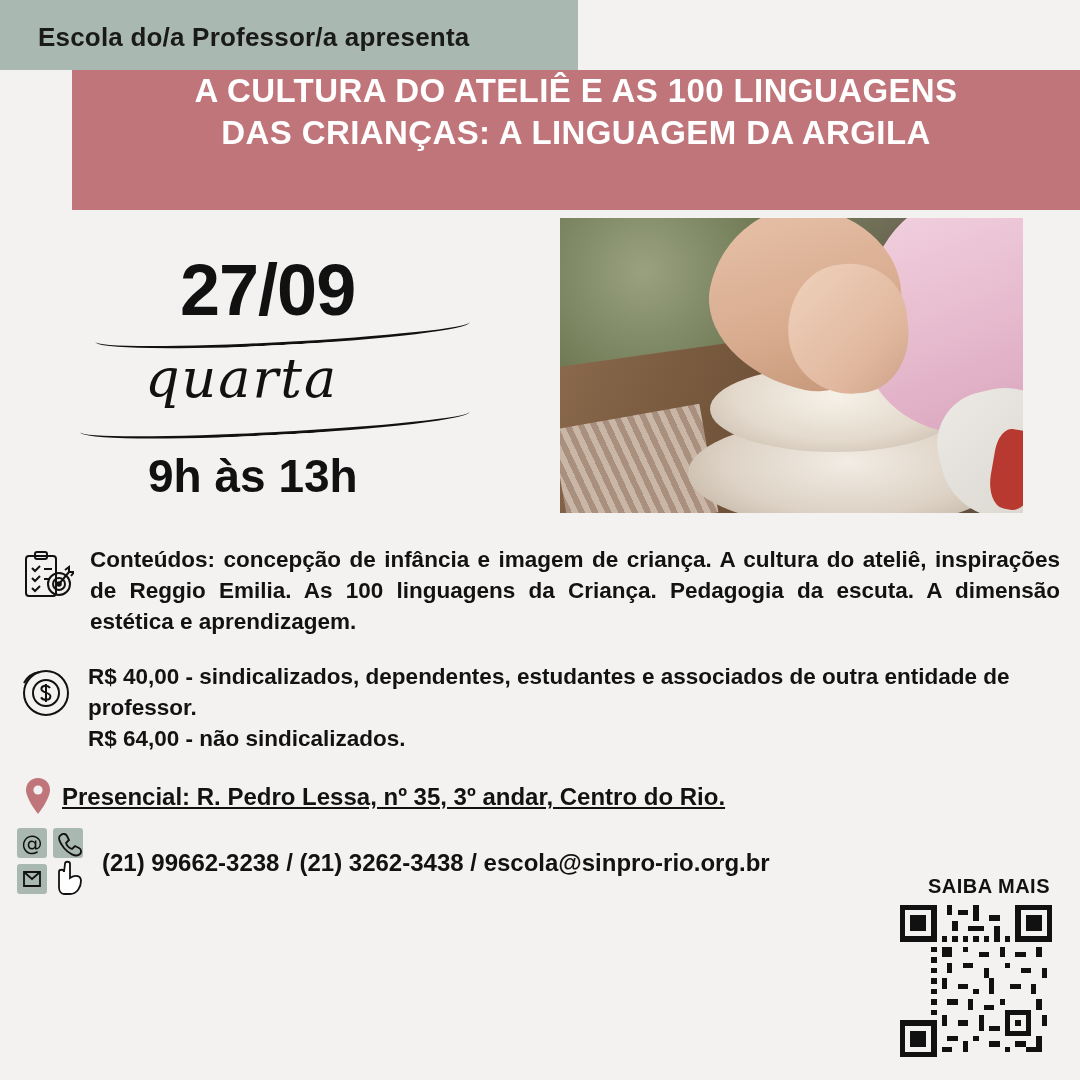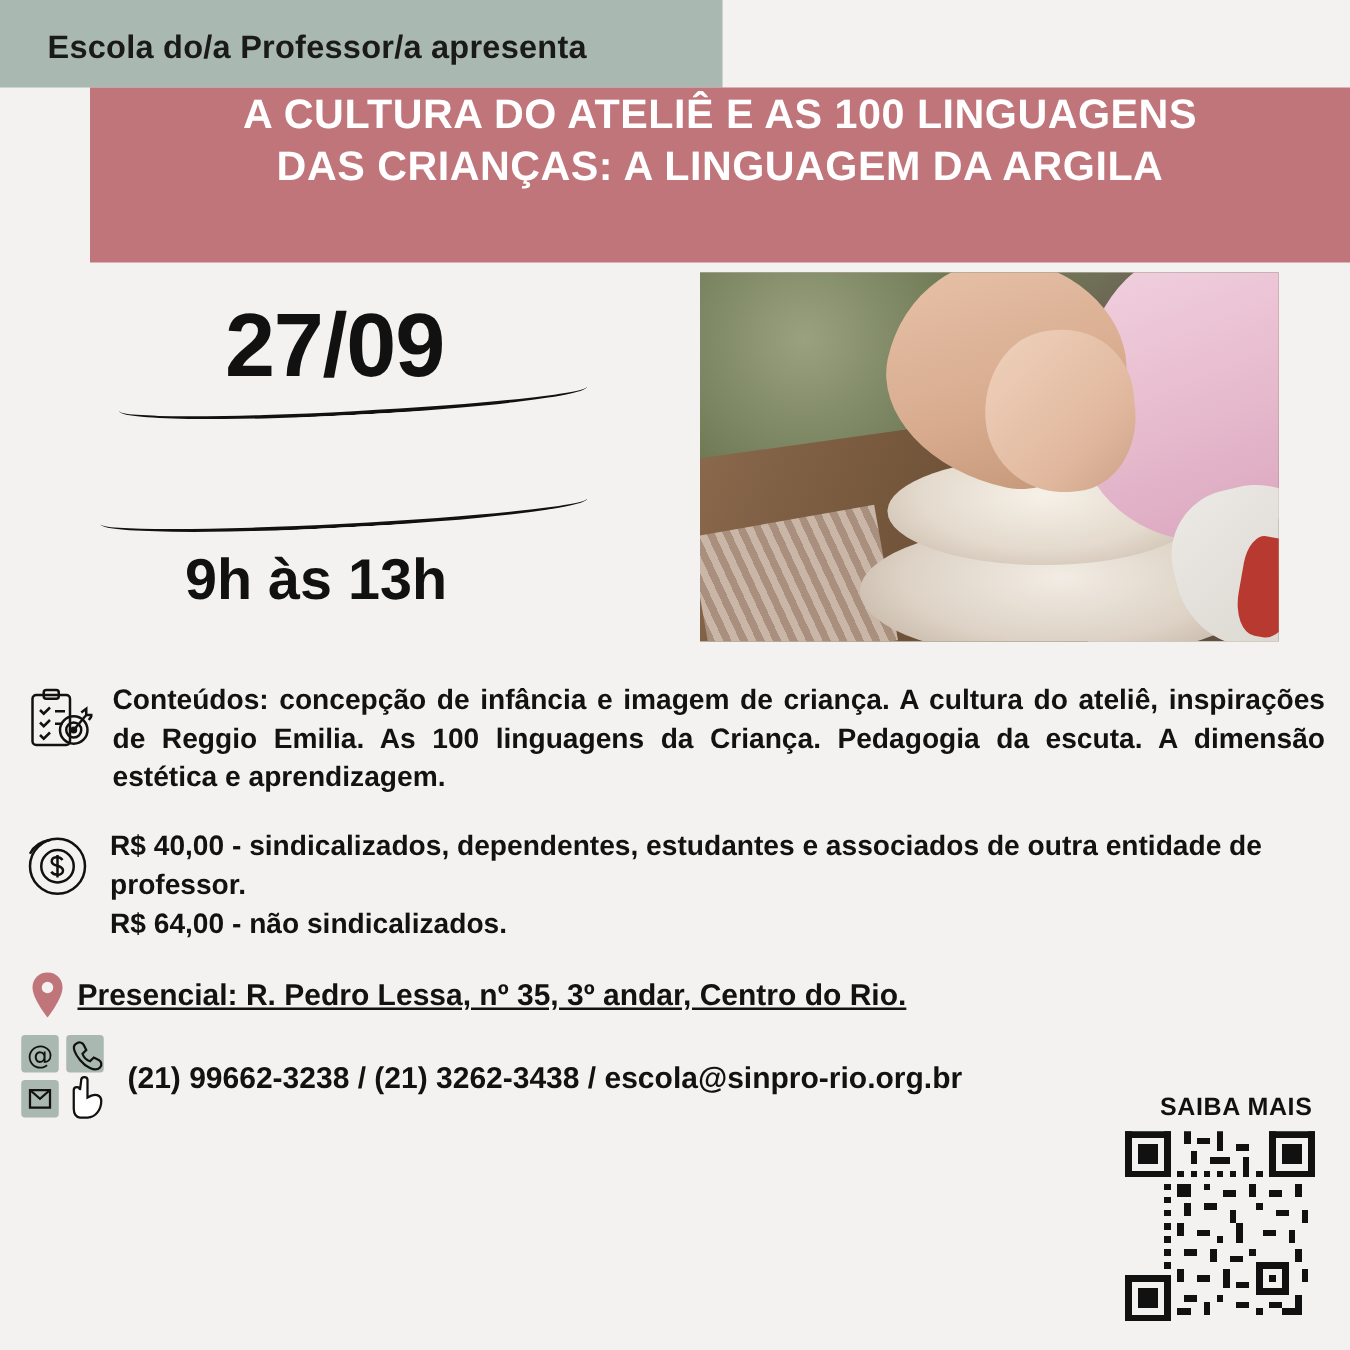--- a/index.html
+++ b/index.html
@@ -46,21 +46,21 @@
     font-weight: bold;
     letter-spacing: 0.4px;
     line-height: 1.28;
     text-align: center;
     white-space: nowrap;
   }
 
   
   .dateblock {
     position: absolute;
-    left: 0; top: 214px;
+    left: 0; top: 227px;
     width: 540px; height: 295px;
   }
   .date-big {
     position: absolute;
     left: 180px; top: 22px;
     font-size: 72px;
     font-weight: bold;
     color: #111;
     letter-spacing: -1px;
   }
@@ -252,20 +252,21 @@
   <div class="topbar-text">Escola do/a Professor/a apresenta</div>
 
   <div class="titleband">
     <div class="line">A CULTURA DO ATELIÊ E AS 100 LINGUAGENS</div>
     <div class="line">DAS CRIANÇAS: A LINGUAGEM DA ARGILA</div>
   </div>
 
   <div class="dateblock">
     <div class="date-big">27/09</div>
     <div class="swoosh1"></div>
+    <div class="weekday">quarta</div>
     <div class="swoosh2"></div>
     <div class="time">9h às 13h</div>
   </div>
 
   <div class="photo">
     <div class="bg-blur"></div>
     <div class="table"></div>
     <div class="cloth"></div>
     <div class="wheel"></div>
     <div class="clay-base"></div>

